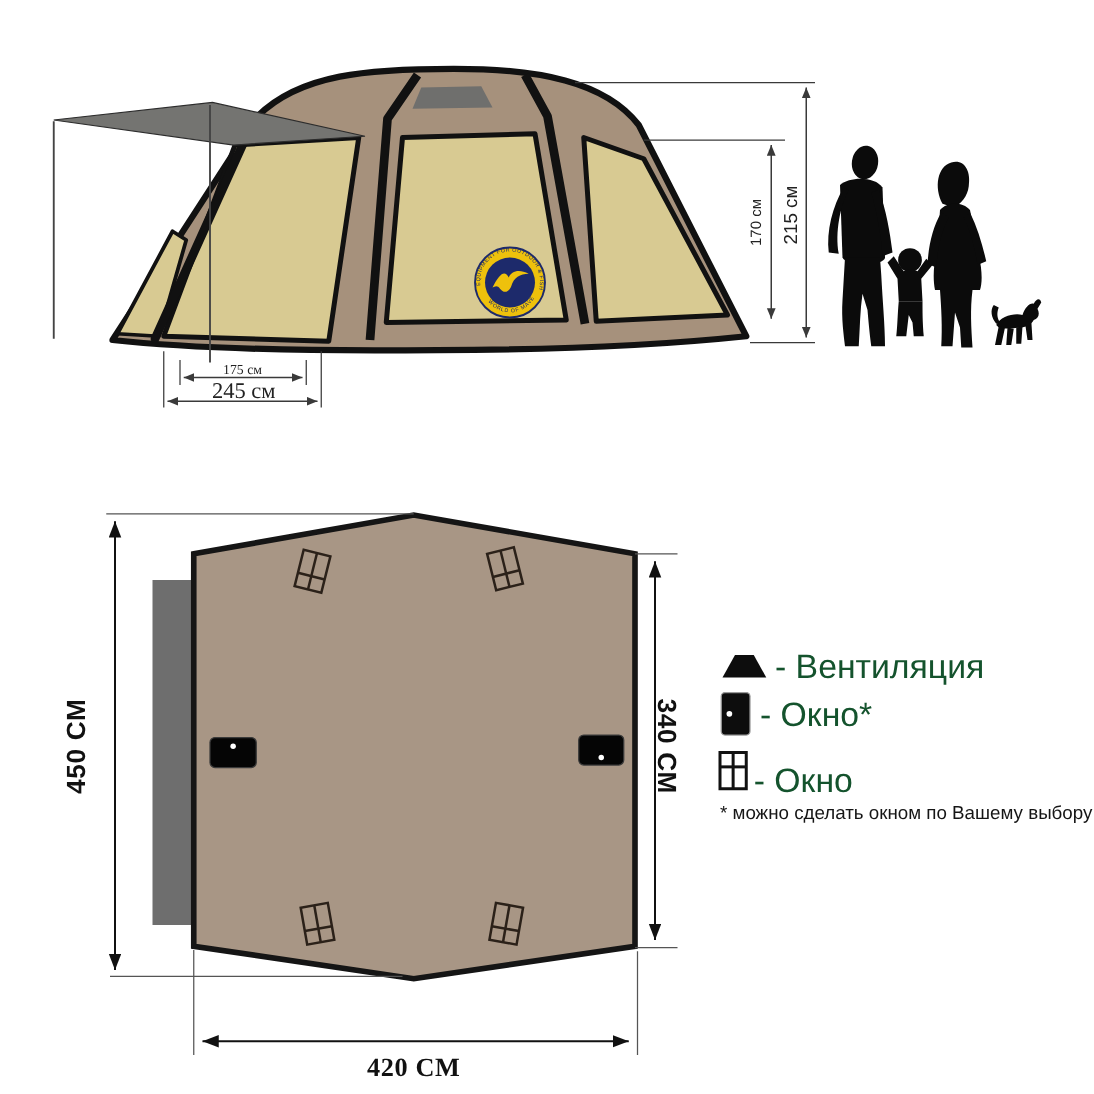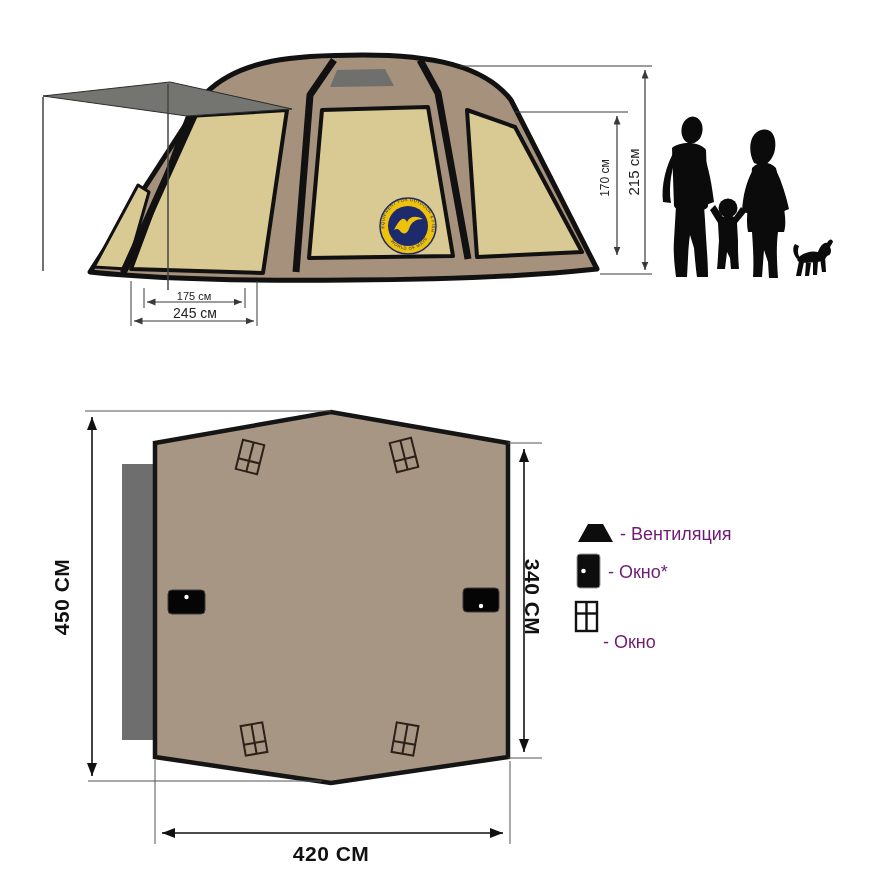--- a/index.html
+++ b/index.html
@@ -2,29 +2,29 @@
 <html><head>
 <meta charset="utf-8">
 <style>
   html,body{margin:0;padding:0;background:#ffffff;}
   #stage{
     position:relative;width:875px;height:875px;background:#ffffff;overflow:hidden;
     font-family:"Liberation Sans", sans-serif;color:#1a1a1a;
   }
   #stage svg{position:absolute;left:0;top:0;}
   .lbl{position:absolute;white-space:nowrap;color:#222;}
-  .ctr{transform:translate(-50%,-50%);}
+  .ctr{transform:translate(-50%,-50%);font-family:Liberation Serif, serif;}
   .rotccw{transform:translate(-50%,-50%) rotate(-90deg);}
   .rotcw{transform:translate(-50%,-50%) rotate(90deg);}
   .dim-sm{font-size:11px;}
-  .dim-md{font-size:14px;}
+  .dim-md{font-size:18px;}
   .dim-v-sm{font-size:12px;}
   .dim-v-md{font-size:15px;}
   .plan-dim{font-size:21px;font-weight:bold;color:#111;letter-spacing:.5px;}
-  .legend-label{font-size:18px;color:#701a75;transform:translateY(-50%);}
+  .legend-label{font-size:27px;color:#14532d;transform:translateY(-50%);}
   .legend-note{font-size:15px;color:#151515;transform:translateY(-50%);}
 </style>
 </head>
 <body>
 
 <div id="stage">
 
 <svg width="875" height="875" viewBox="0 0 875 875">
   <defs>
     <marker id="arrS" markerUnits="userSpaceOnUse" markerWidth="10" markerHeight="8" refX="8.5" refY="3.5" orient="auto-start-reverse">
@@ -195,15 +195,16 @@
 <div class="lbl ctr dim-md" style="left:195px;top:313px;">245 см</div>
 <div class="lbl rotccw dim-v-sm" style="left:605px;top:178px;">170 см</div>
 <div class="lbl rotccw dim-v-md" style="left:633px;top:172px;">215 см</div>
 
 <div class="lbl rotccw plan-dim" style="left:62px;top:597px;">450 СМ</div>
 <div class="lbl rotcw  plan-dim" style="left:532px;top:597px;">340 СМ</div>
 <div class="lbl ctr    plan-dim" style="left:331px;top:854px;">420 СМ</div>
 
 <div class="lbl legend-label" style="left:620px;top:534px;">- Вентиляция</div>
 <div class="lbl legend-label" style="left:608px;top:572px;">- Окно*</div>
-<div class="lbl legend-label" style="left:603px;top:642px;">- Окно</div>
+<div class="lbl legend-label" style="left:603px;top:625px;">- Окно</div>
+<div class="lbl legend-note" style="left:576px;top:651px;">* можно сделать окном по Вашему выбору</div>
 
 </div>
 
 </body></html>

